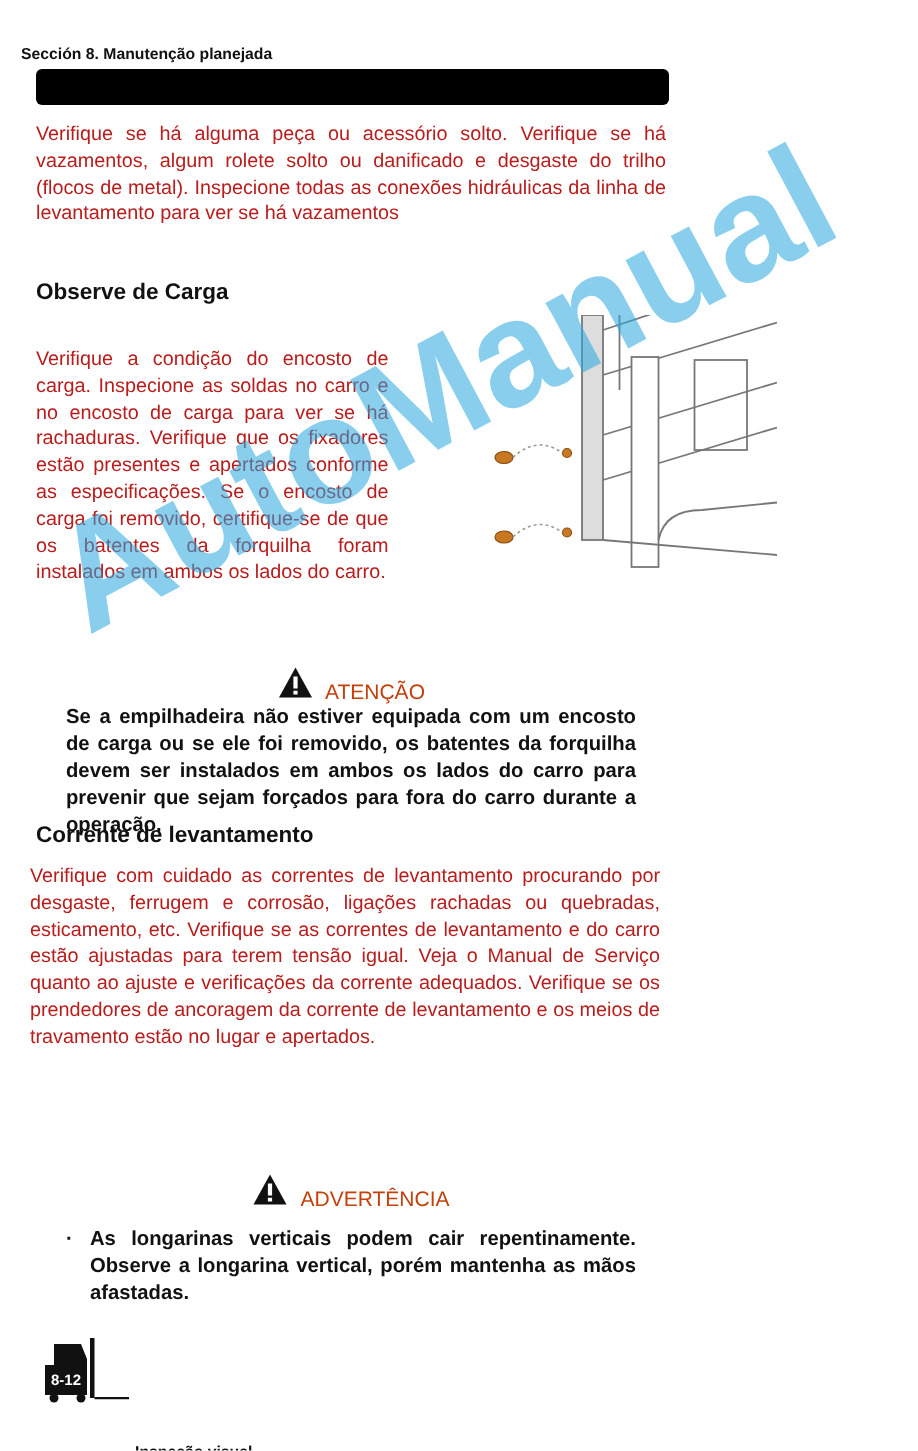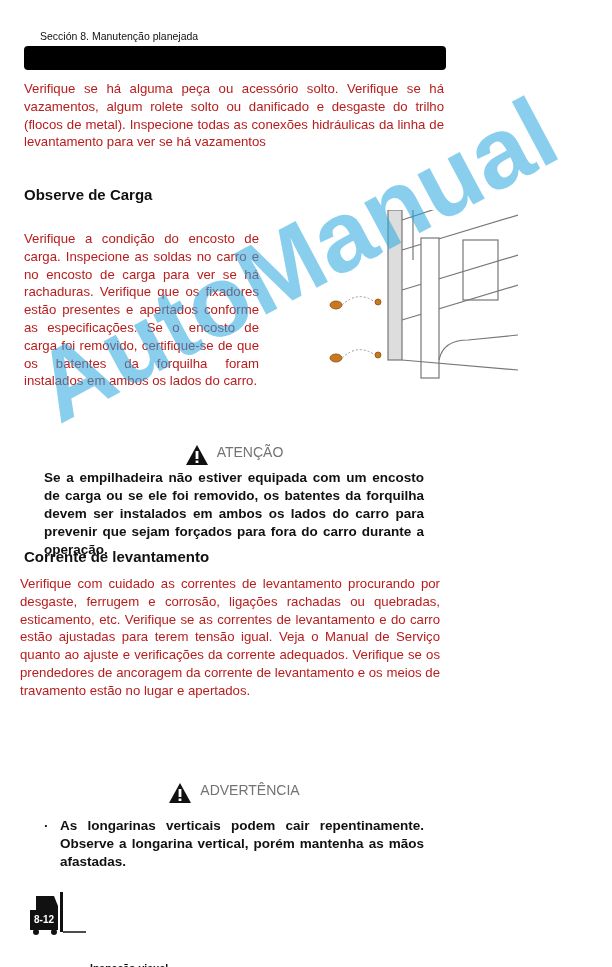--- a/index.html
+++ b/index.html
@@ -1,26 +1,26 @@
 <!DOCTYPE html>
 <html><head>
 <meta charset="utf-8">
 <style>
   html, body { margin:0; padding:0; background:#ffffff; }
   body { width:612px; height:967px; position:relative; overflow:hidden; font-family:"Liberation Sans", sans-serif; color:#222; }
-  .section-header { position:absolute; left:40px; top:30px; font-size:10.5px; font-weight:normal; color:#111; }
+  .section-header { position:absolute; left:14px; top:30px; font-size:10.5px; font-weight:bold; color:#111; }
   .black-bar { position:absolute; left:24px; top:46px; width:422px; height:24px; background:#000; border-radius:4px; }
   .para { position:absolute; font-size:13.2px; line-height:17.8px; text-align:justify; color:#b91c1c; }
   .p1 { left:24px; top:80px; width:420px; }
   .h2 { position:absolute; font-size:15px; font-weight:bold; color:#111; }
   .h-encosto { left:24px; top:186px; }
   .p2 { left:24px; top:214px; width:235px;margin-top:16px; }
   .figure { position:absolute; left:318px; top:210px; width:200px; height:170px; }
   .notice { position:absolute; left:44px; width:380px; }
-  .notice-title { display:flex; justify-content:center; align-items:flex-start; gap:8px; font-size:14px; color:#737373; }
+  .notice-title { display:flex; justify-content:center; align-items:flex-end; gap:8px; font-size:14px; color:#c2410c; }
   .notice-title svg { width:24px; height:22px; }
   .notice-body { font-size:13.5px; line-height:18px; font-weight:bold; text-align:justify; color:#111; margin-top:0; }
   .n1 { top:444px; }
   .h-corrente { left:24px; top:548px;text-align:center; }
   .p3 { left:20px; top:575px; width:420px; }
   .n2 { top:735px;margin-top:47px; }
   .bullet { display:flex; margin-top:10px; }
   .bullet-dot { width:16px; flex-shrink:0; }
   .footer-icon { position:absolute; left:28px; top:892px; width:60px; height:44px;text-align:right; }
   .footer-text { position:absolute; left:90px; top:918px; font-size:10.5px; font-weight:bold; color:#111;margin-top:44px; }

